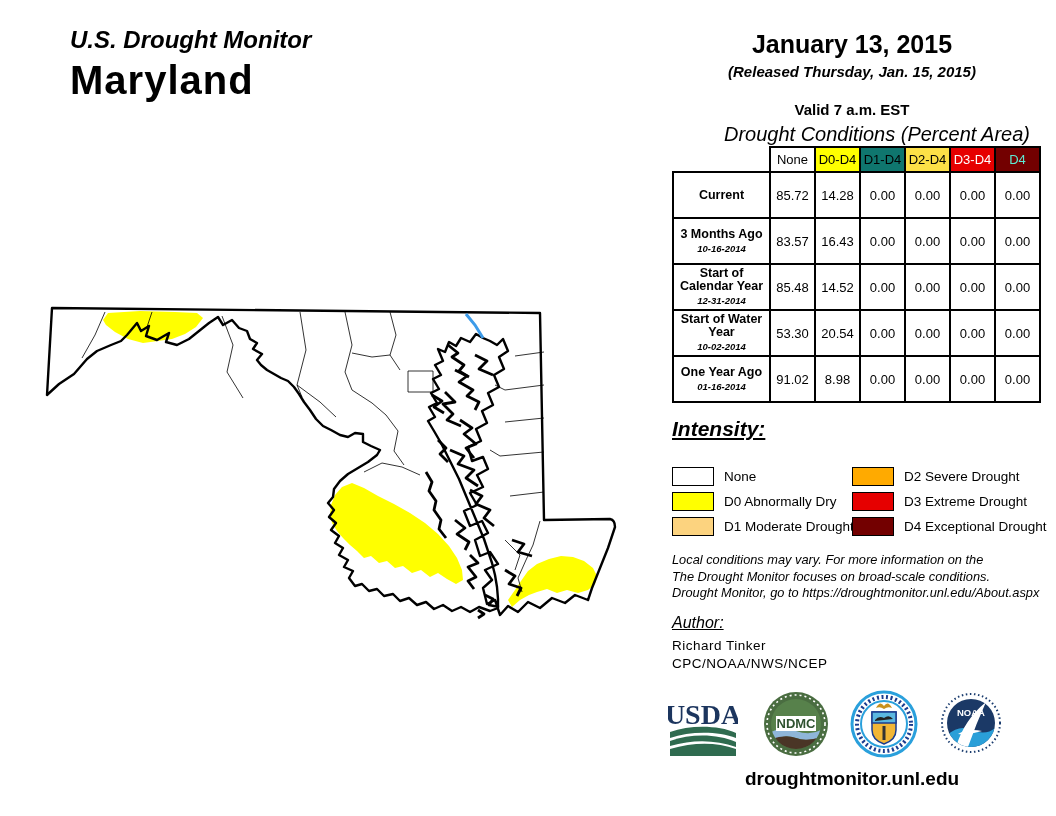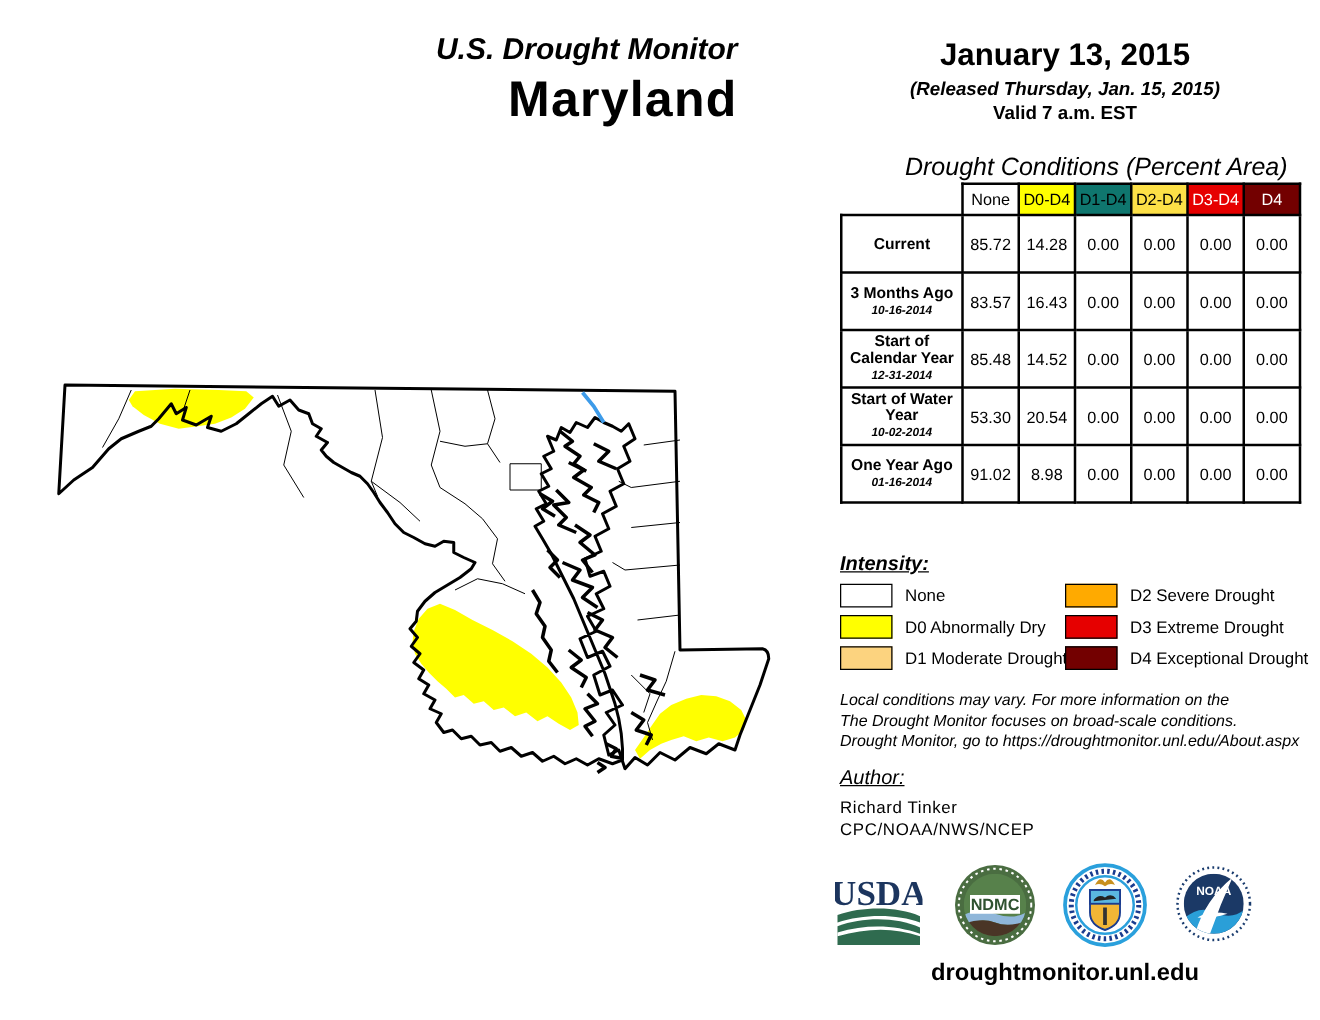--- a/index.html
+++ b/index.html
@@ -1,40 +1,40 @@
 <!DOCTYPE html>
 <html><head>
 <meta charset="utf-8">
 <style>
   html,body{margin:0;padding:0;background:#fff;}
   body{width:1056px;height:816px;position:relative;overflow:hidden;
        font-family:"Liberation Sans",sans-serif;color:#000;}
   .abs{position:absolute;}
   
-  #title-block{left:70px;top:26px;width:520px;text-align:right;}
+  #title-block{left:70px;top:26px;width:520px;text-align:left;}
   #title-line1{font-size:24px;font-weight:bold;font-style:italic;}
   #title-line2{font-size:40px;font-weight:bold;margin-top:4px;letter-spacing:1px;}
   #date-block{left:668px;top:30px;width:368px;text-align:center;}
   #date-main{font-size:25px;font-weight:bold;}
   #date-released{font-size:15px;font-weight:bold;font-style:italic;margin-top:4px;}
-  #date-valid{font-size:15px;font-weight:bold;margin-top:2px;}
+  #date-valid{font-size:15px;font-weight:bold;margin-top:21px;}
   
   #table-caption{left:712px;top:123px;width:330px;text-align:center;
                  font-style:italic;font-size:20px;}
   #dm-table{left:672px;top:146px;}
   table.dm{border-collapse:collapse;}
   table.dm td,table.dm th{border:2px solid #000;text-align:center;vertical-align:middle;
         font-size:13px;padding:0;}
   table.dm .corner{border:none;background:#fff;}
   table.dm th{width:43px;height:23px;font-weight:normal;}
   table.dm td.rowlabel{width:95px;font-weight:bold;font-size:12.5px;line-height:13px;border-radius:12px;}
   table.dm td.val{width:43px;height:44px;}
   .rowdate{display:block;font-size:9.5px;font-style:italic;font-weight:bold;margin-top:1px;}
   
-  #legend-heading{left:672px;top:443px;font-size:16px;font-style:italic;font-weight:bold;
+  #legend-heading{left:672px;top:417px;font-size:21px;font-style:italic;font-weight:bold;
                   text-decoration:underline;}
   #legend{left:672px;top:468px;width:366px;}
   .legend-col{position:absolute;top:0;}
   .legend-item{display:flex;align-items:center;height:17px;margin-bottom:8px;}
   .swatch{width:40px;height:17px;border:1px solid #000;margin-right:10px;flex:0 0 40px;}
   .legend-label{font-size:13.5px;white-space:nowrap;}
   
   #disclaimer{left:672px;top:552px;font-size:12.8px;font-style:italic;line-height:16.5px;}
   #author-heading{left:672px;top:614px;font-size:16px;font-style:italic;
                   text-decoration:underline;}
@@ -69,21 +69,21 @@
 <div class="abs" id="dm-table">
   <table class="dm">
     <thead>
         <tr id="table-header-row">
           <td class="corner"></td>
           <th style="background: rgb(255, 255, 255); color: rgb(0, 0, 0);">None</th>
           <th style="background: rgb(255, 255, 0); color: rgb(0, 0, 0);">D0-D4</th>
           <th style="background: #0f766e; color: rgb(0, 0, 0);">D1-D4</th>
           <th style="background: #fde047; color: rgb(0, 0, 0);">D2-D4</th>
           <th style="background: rgb(230, 0, 0); color: rgb(255, 255, 255);">D3-D4</th>
-          <th style="background: rgb(115, 0, 0); color: #ffffff;">D4</th>
+          <th style="background: rgb(115, 0, 0); color: #5eead4;">D4</th>
         </tr>
       </thead>
     <tbody id="table-body">
         <tr>
           <td class="rowlabel">Current</td>
           <td class="val">85.72</td>
           <td class="val">14.28</td>
           <td class="val">0.00</td>
           <td class="val">0.00</td>
           <td class="val">0.00</td>

